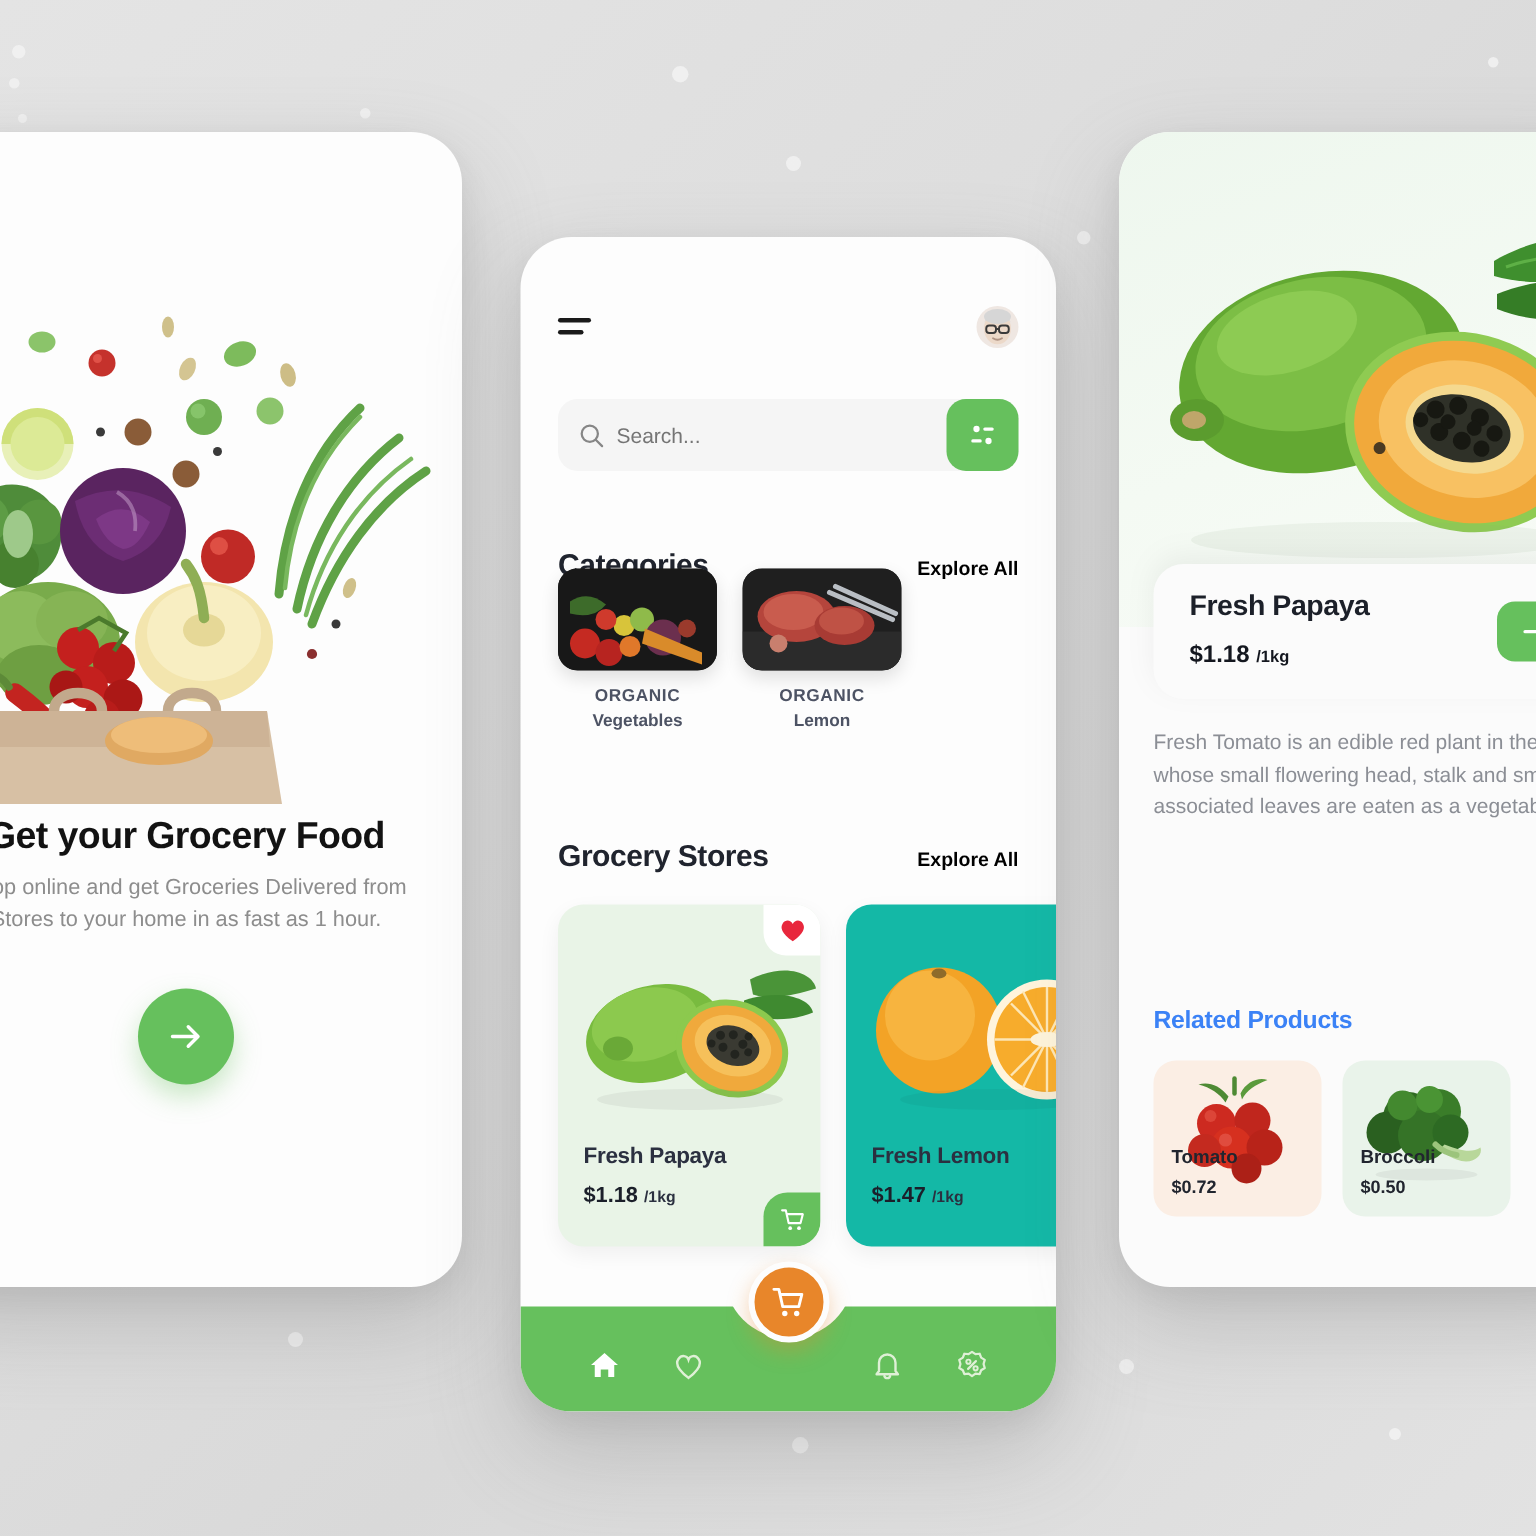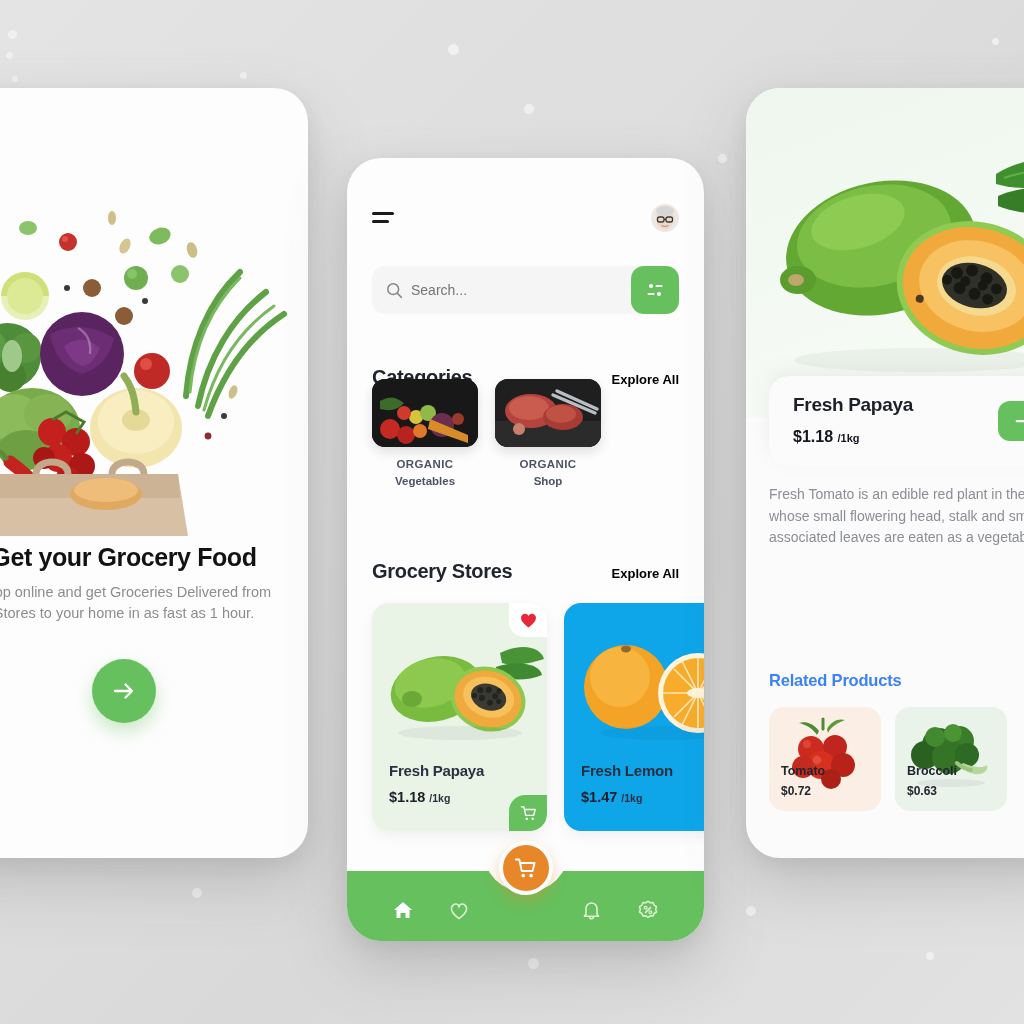--- a/index.html
+++ b/index.html
@@ -412,21 +412,21 @@
             <ellipse cx="36" cy="32" rx="26" ry="17" fill="#b5453c"></ellipse>
             <ellipse cx="34" cy="29" rx="20" ry="12" fill="#c95c4e"></ellipse>
             <ellipse cx="68" cy="38" rx="20" ry="13" fill="#a83b34"></ellipse>
             <ellipse cx="66" cy="35" rx="15" ry="9" fill="#bf5245"></ellipse>
             <path d="M58 16 L100 34 M62 12 L102 30" stroke="#b9bec4" stroke-width="3.4" stroke-linecap="round"></path>
             <circle cx="24" cy="50" r="6" fill="#c97f6e"></circle>
           </svg>
         </div>
         <div class="cat-name">
           <span class="l1">ORGANIC</span>
-          <span class="l2">Shop</span>
+          <span class="l2">Lemon</span>
         </div>
       </div>
     </div>
 
     <div class="sec-head" style="top:402px;">
       <div class="sec-title">Grocery Stores</div>
       <div class="sec-link">Explore All</div>
     </div>
 
     <div class="deal-row">
@@ -471,21 +471,21 @@
         </div>
         <div class="cart-badge">
           <svg width="17" height="17" viewBox="0 0 18 18">
             <path d="M1.5 2h2.6l2 9h8.4l1.6-6.3H5.2" fill="none" stroke="#fff" stroke-width="1.5" stroke-linecap="round" stroke-linejoin="round"></path>
             <circle cx="7.2" cy="14.6" r="1.3" fill="#fff"></circle>
             <circle cx="13.4" cy="14.6" r="1.3" fill="#fff"></circle>
           </svg>
         </div>
       </div>
 
-      <div class="deal-card" style="background:#0ea5e9;">
+      <div class="deal-card" style="background:#14b8a6;">
         <div class="deal-img">
           <svg viewBox="0 0 175 140" preserveAspectRatio="xMidYMid meet">
             <circle cx="62" cy="72" r="42" fill="#f3a326"></circle>
             <circle cx="56" cy="62" r="30" fill="#f7b43f"></circle>
             <ellipse cx="62" cy="34" rx="5" ry="3.4" fill="#8e6b2a"></ellipse>
             <circle cx="134" cy="78" r="40" fill="#fff4dc"></circle>
             <circle cx="134" cy="78" r="35" fill="#f7ac2c"></circle>
             <g stroke="#fde6b5" stroke-width="1.6">
               <path d="M134 43 L134 113"></path>
                 <path d="M99 78 L169 78"></path>
@@ -635,17 +635,17 @@
           <circle cx="54" cy="42" r="17" fill="#357327"></circle>
           <circle cx="72" cy="40" r="12" fill="#2d6a23"></circle>
           <circle cx="40" cy="22" r="10" fill="#43892f"></circle>
           <circle cx="58" cy="18" r="9" fill="#4a9434"></circle>
           <path d="M68 48 C78 52 86 54 92 50 C94 56 86 62 76 58 C70 56 66 52 66 50Z" fill="#b8d79a"></path>
           <path d="M62 48 C66 52 70 54 76 55" stroke="#9cc47c" stroke-width="4" fill="none" stroke-linecap="round"></path>
           <ellipse cx="56" cy="68" rx="34" ry="4" fill="#000" opacity=".05"></ellipse>
         </svg>
       </div>
       <div class="rel-name">Broccoli</div>
-      <div class="rel-price">$0.63</div>
+      <div class="rel-price">$0.50</div>
     </div>
   </div>
 
 </div>
 
 </body></html>

